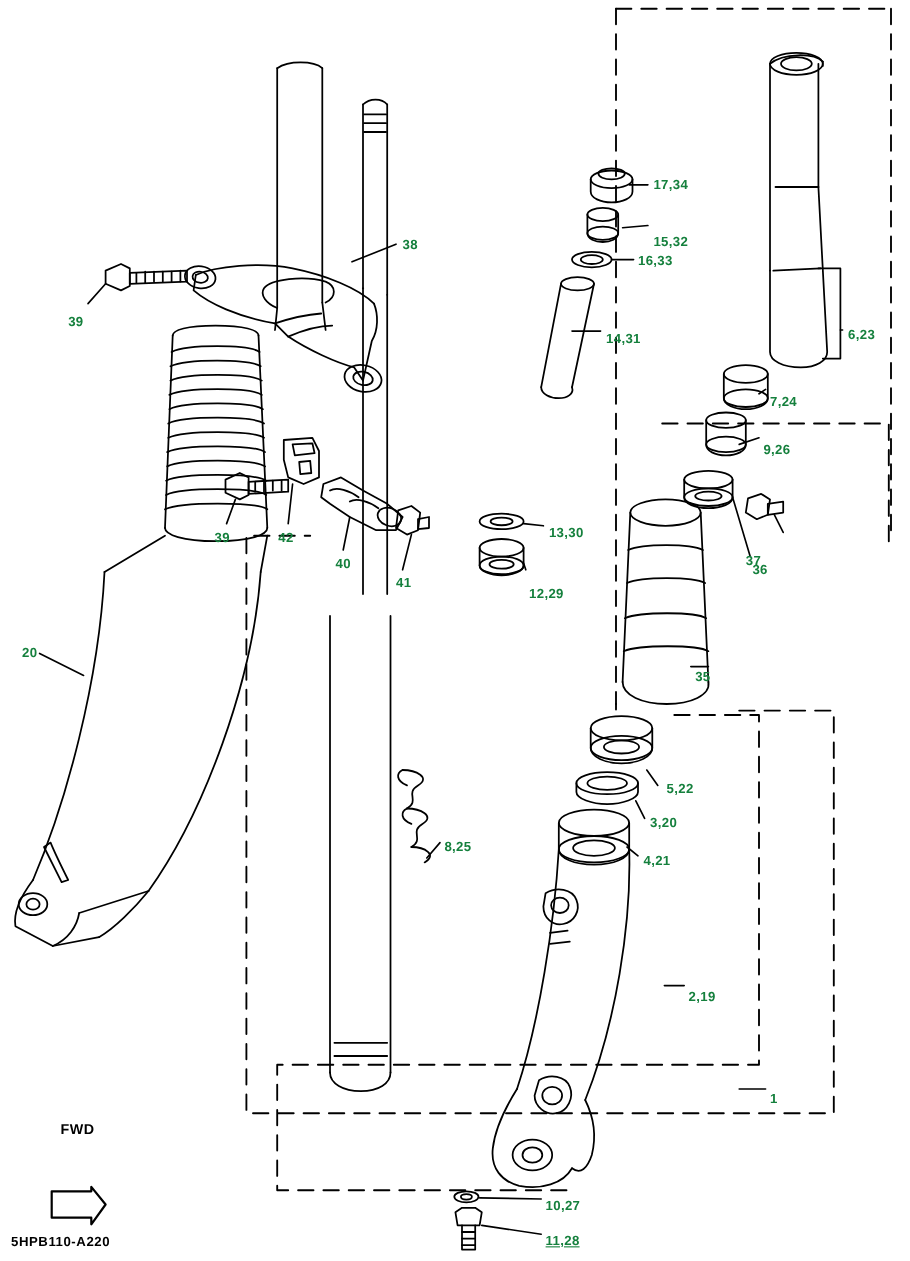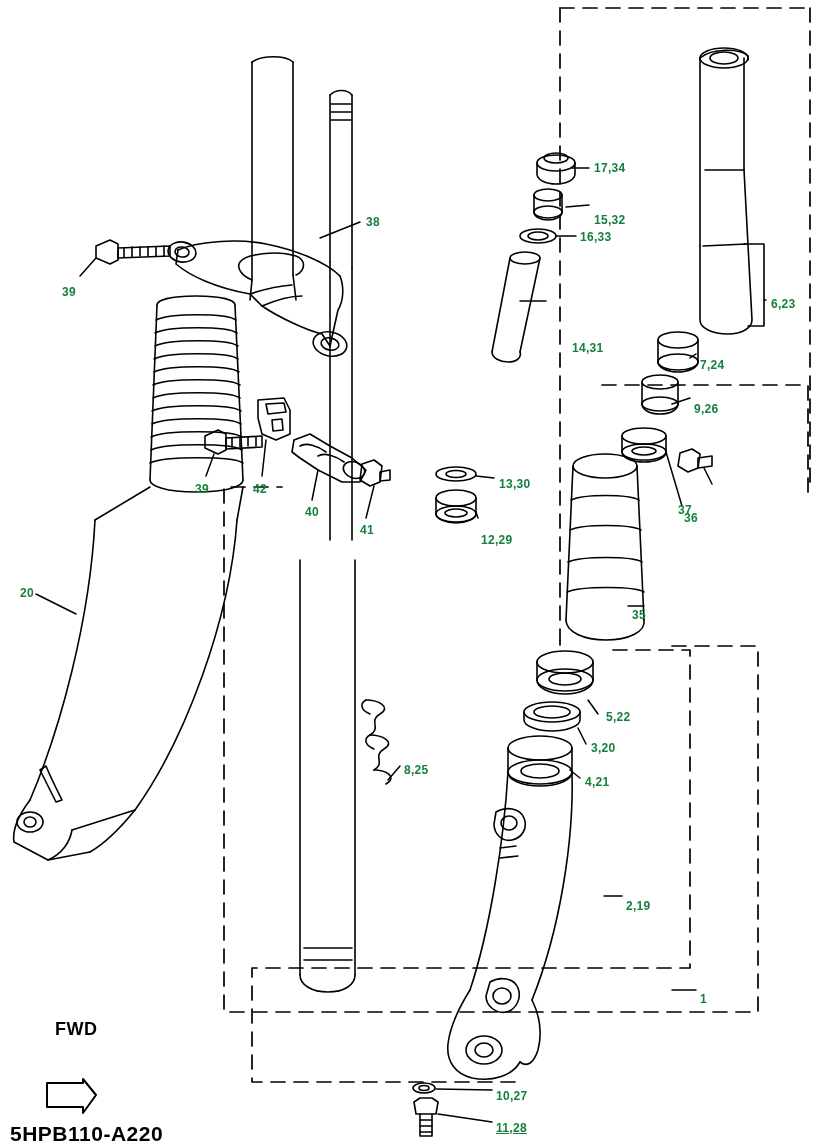--- a/index.html
+++ b/index.html
@@ -32,31 +32,31 @@
     color: #15803d;
     white-space: nowrap;
     letter-spacing: 0.3px;
   }
   #fwd-text {
     position: absolute;
     left: 55px;
     top: 1019px;
     font-family: "Liberation Sans", sans-serif;
     font-weight: bold;
-    font-size: 18px;
+    font-size: 13px;
     color: #000000;
     letter-spacing: 0.5px;
   }
   #part-code {
     position: absolute;
     left: 10px;
     top: 1122px;
     font-family: "Liberation Sans", sans-serif;
     font-weight: bold;
-    font-size: 21px;
+    font-size: 12px;
     color: #000000;
     letter-spacing: 0.5px;
   }
 </style>
 </head>
 <body>
 
 <div id="page">
 
   <svg id="diagram-svg" viewBox="0 0 827 1146">
@@ -343,21 +343,21 @@
 
   <div id="fwd-text">FWD</div>
   <div id="part-code">5HPB110-A220</div>
 
   <div id="callout-layer">
       <div class="callout" style="left: 366px; top: 215px;">38</div>
       <div class="callout" style="left: 62px; top: 285px;">39</div>
       <div class="callout" style="left: 594px; top: 161px;">17,34</div>
       <div class="callout" style="left: 594px; top: 199px; margin-top: 14px;">15,32</div>
       <div class="callout" style="left: 580px; top: 230px;">16,33</div>
-      <div class="callout" style="left: 572px; top: 301px; margin-top: 40px;">14,31</div>
+      <div class="callout" style="left: 551px; top: 301px;">14,31</div>
       <div class="callout" style="left: 771px; top: 297px;">6,23</div>
       <div class="callout" style="left: 700px; top: 358px;">7,24</div>
       <div class="callout" style="left: 694px; top: 402px;">9,26</div>
       <div class="callout" style="left: 678px; top: 489px; margin-top: 14px;">37</div>
       <div class="callout" style="left: 684px; top: 511px;">36</div>
       <div class="callout" style="left: 499px; top: 477px;">13,30</div>
       <div class="callout" style="left: 481px; top: 533px;">12,29</div>
       <div class="callout" style="left: 195px; top: 482px;">39</div>
       <div class="callout" style="left: 253px; top: 482px;">42</div>
       <div class="callout" style="left: 305px; top: 505px;">40</div>

